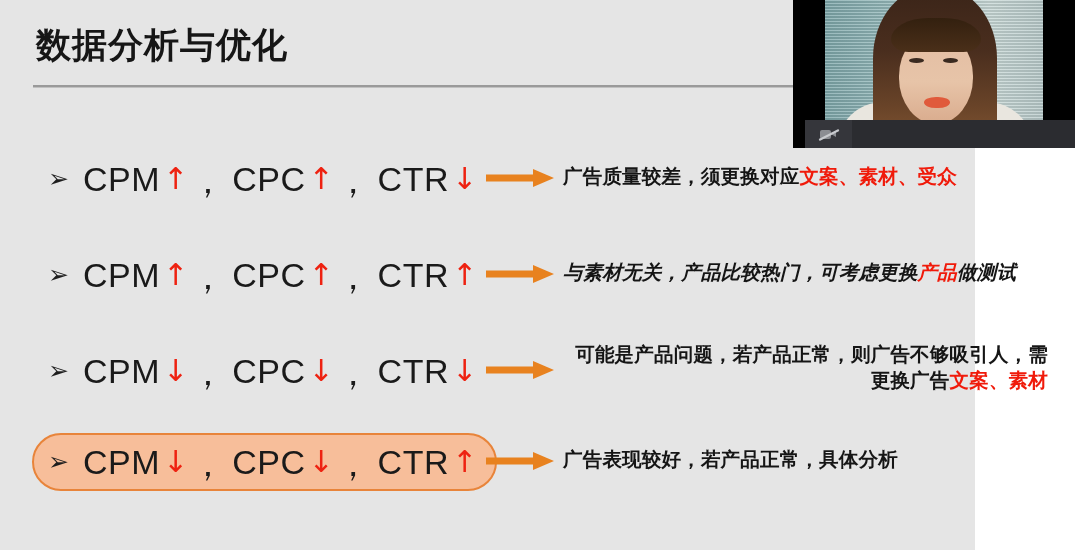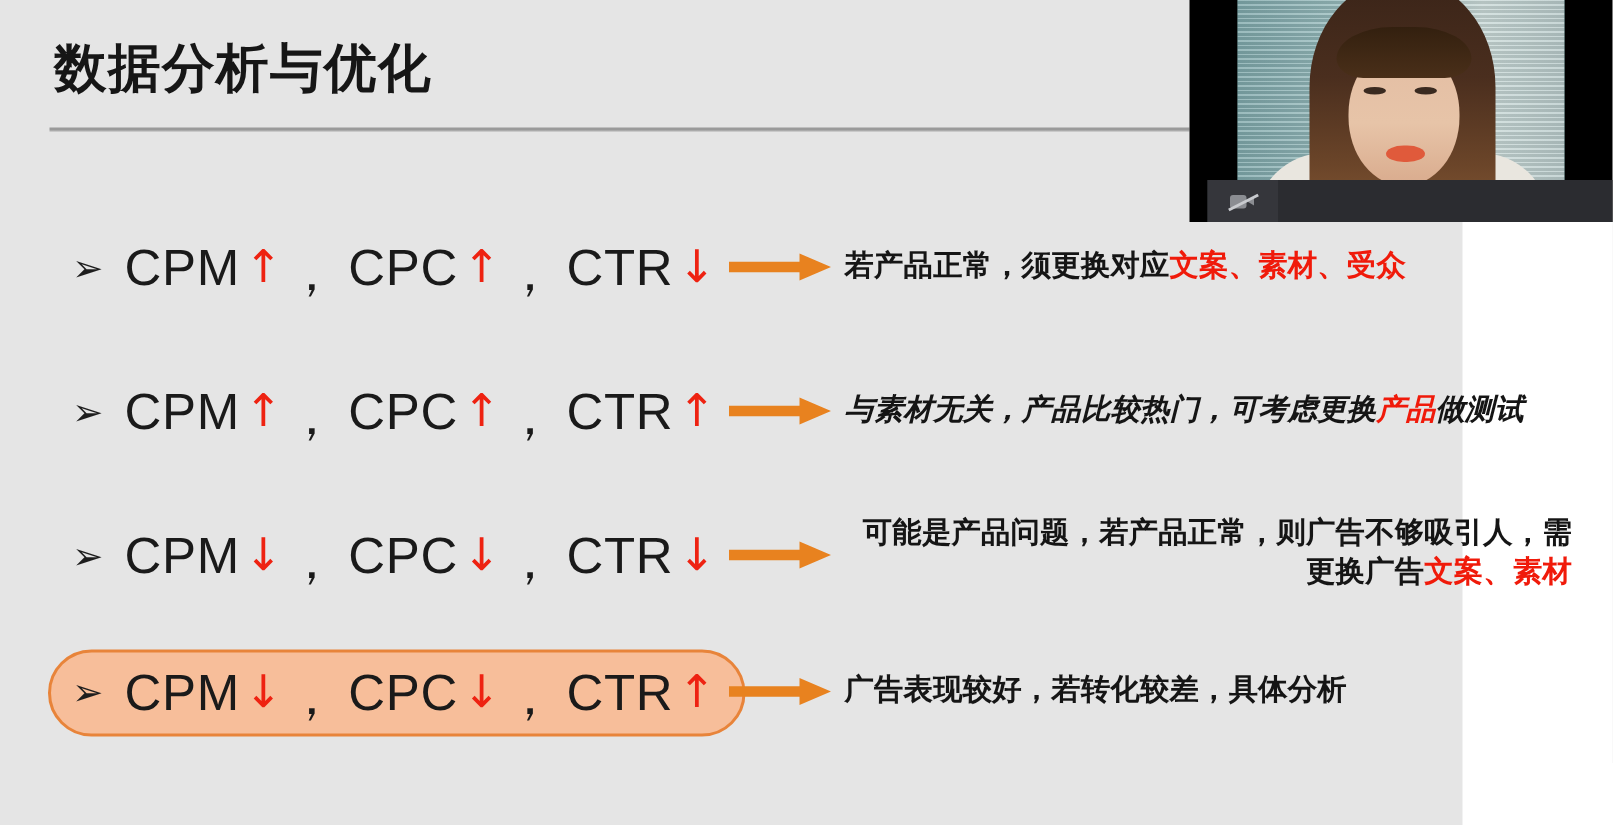--- a/index.html
+++ b/index.html
@@ -278,21 +278,21 @@
           <span class="trend">↑</span>
           <span class="comma">，</span>
           <span class="metric-label">CTR</span>
           <span class="trend">↓</span>
       </span>
     </div>
     <svg class="arrow" style="top:17px;" viewBox="0 0 68 22">
       <polygon points="0,7.5 47,7.5 47,2 68,11 47,20 47,14.5 0,14.5" fill="#E8821F"></polygon>
     </svg>
     <div class="conclusion" style="top:14px;">
-      <span>若产品正常，须更换对应</span><span class="em-red">文案、素材、受众</span>
+      <span>广告质量较差，须更换对应</span><span class="em-red">文案、素材、受众</span>
     </div>
   </div>
 
   <div class="row" style="top:246px;">
     <div class="metric-group" style="top:0px;">
       <span class="bullet-icon">➢</span>
       <span class="metric-text">
         <span class="metric-label">CPM</span>
           <span class="trend">↑</span>
           <span class="comma">，</span>
@@ -344,21 +344,21 @@
           <span class="trend">↓</span>
           <span class="comma">，</span>
           <span class="metric-label">CTR</span>
           <span class="trend">↑</span>
       </span>
     </div>
     <svg class="arrow" style="top:17px;" viewBox="0 0 68 22">
       <polygon points="0,7.5 47,7.5 47,2 68,11 47,20 47,14.5 0,14.5" fill="#E8821F"></polygon>
     </svg>
     <div class="conclusion" style="top:14px;">
-      <span>广告表现较好，若转化较差，具体分析</span>
+      <span>广告表现较好，若产品正常，具体分析</span>
     </div>
   </div>
 
 </div>
 
 <div id="webcam-panel">
   <div id="webcam-video">
     <div class="blinds"></div>
     <div class="person-shoulders"></div>
     <div class="person-hair"></div>

